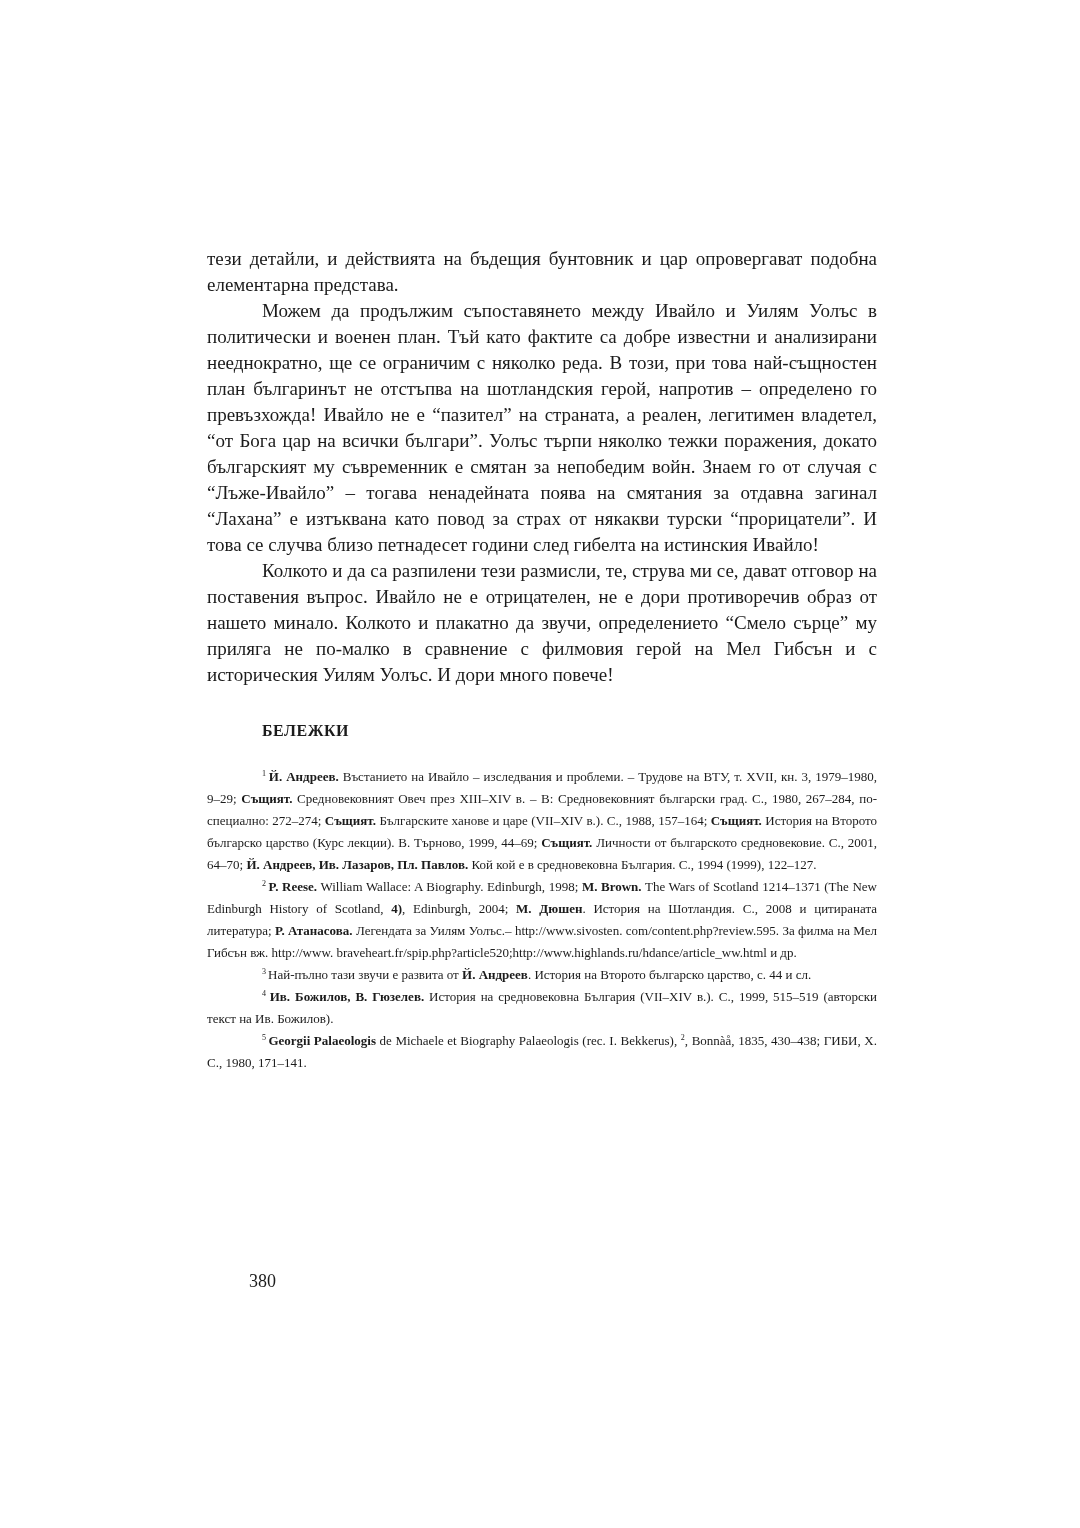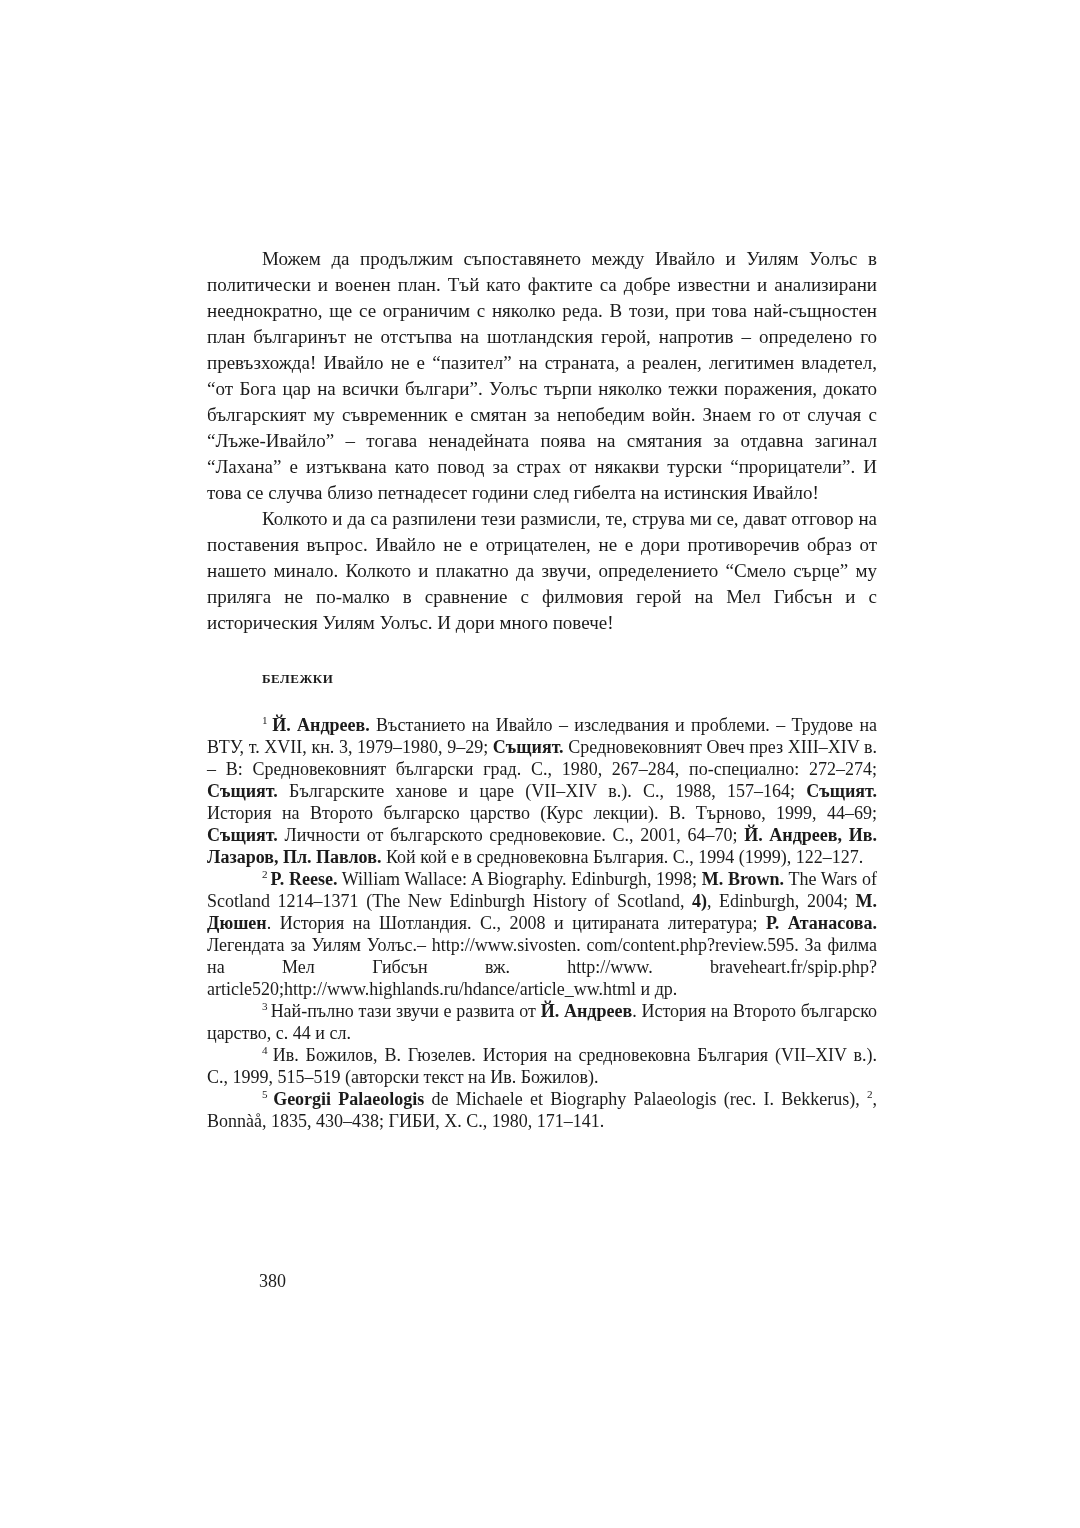--- a/index.html
+++ b/index.html
@@ -27,58 +27,59 @@
     font-size: 19px;
     line-height: 26px;
     text-align: justify;
     text-indent: 55px;
   }
   .para.no-indent {
     text-indent: 0;
   }
   .notes-heading {
     margin: 32px 0 24px 55px;
-    font-size: 13px;
+    font-size: 16px;
     font-weight: bold;
     letter-spacing: 0.5px;
     line-height: 22px;
   }
   .note {
     margin: 0;
-    font-size: 18px;
+    font-size: 13px;
     line-height: 22px;
     text-align: justify;
     text-indent: 55px;
   }
   .note sup {
     font-size: 0.62em;
     line-height: 0;
   }
   .u {
     overflow-wrap: anywhere;
   }
   .page-number {
     position: absolute;
-    left: 259px;
+    left: 249px;
     top: 1270px;
     font-size: 18px;
     line-height: 22px;
   }
 </style>
 </head>
 <body>
 
 <div class="page">
   <div class="content">
+    <p class="para no-indent">тези детайли, и действията на бъдещия бунтовник и цар опровергават подобна елементарна представа.</p>
     <p class="para">Можем да продължим съпоставянето между Ивайло и Уилям Уолъс в политически и военен план. Тъй като фактите са добре известни и анализирани нееднократно, ще се ограничим с няколко реда. В този, при това най-същностен план българинът не отстъпва на шотландския герой, напротив – определено го превъзхожда! Ивайло не е “пазител” на страната, а реален, легитимен владетел, “от Бога цар на всички българи”. Уолъс търпи няколко тежки поражения, докато българският му съвременник е смятан за непобедим войн. Знаем го от случая с “Лъже-Ивайло” – тогава ненадейната поява на смятания за отдавна загинал “Лахана” е изтъквана като повод за страх от някакви турски “прорицатели”. И това се случва близо петнадесет години след гибелта на истинския Ивайло!</p>
     <p class="para">Колкото и да са разпилени тези размисли, те, струва ми се, дават отговор на поставения въпрос. Ивайло не е отрицателен, не е дори противоречив образ от нашето минало. Колкото и плакатно да звучи, определението “Смело сърце” му приляга не по-малко в сравнение с филмовия герой на Мел Гибсън и с историческия Уилям Уолъс. И дори много повече!</p>
 
     <h2 class="notes-heading">БЕЛЕЖКИ</h2>
 
     <p class="note"><sup>1 </sup><span style="font-weight: bold;">Й. Андреев.</span><span> Въстанието на Ивайло – изследвания и проблеми. – Трудове на ВТУ, т. XVII, кн. 3, 1979–1980, 9–29; </span><span style="font-weight: bold;">Същият.</span><span> Средновековният Овеч през XIII–XIV в. – В: Средновековният български град. С., 1980, 267–284, по-специално: 272–274; </span><span style="font-weight: bold;">Същият.</span><span> Българските ханове и царе (VII–XIV в.). С., 1988, 157–164; </span><span style="font-weight: bold;">Същият.</span><span> История на Второто българско царство (Курс лекции). В. Търново, 1999, 44–69; </span><span style="font-weight: bold;">Същият.</span><span> Личности от българското средновековие. С., 2001, 64–70; </span><span style="font-weight: bold;">Й. Андреев, Ив. Лазаров, Пл. Павлов.</span><span> Кой кой е в средновековна България. С., 1994 (1999), 122–127.</span></p>
     <p class="note"><sup>2 </sup><span style="font-weight: bold;">P. Reese.</span><span> William Wallace: A Biography. Edinburgh, 1998; </span><span style="font-weight: bold;">M. Brown.</span><span> The Wars of Scotland 1214–1371 (The New Edinburgh History of Scotland, </span><span style="font-weight: bold;">4)</span><span>, Edinburgh, 2004; </span><span style="font-weight: bold;">М. Дюшен</span><span>. История на Шотландия. С., 2008 и цитираната литература; </span><span style="font-weight: bold;">Р. Атанасова.</span><span> Легендата за Уилям Уолъс.– </span><span class="u">http://www.sivosten. com/content.php?review.595</span><span>. За филма на Мел Гибсън вж. </span><span class="u">http://www. braveheart.fr/spip.php?article520;http://www.highlands.ru/hdance/article_ww.html</span><span> и др.</span></p>
     <p class="note"><sup>3 </sup><span>Най-пълно тази звучи е развита от </span><span style="font-weight: bold;">Й. Андреев</span><span>. История на Второто българско царство, с. 44 и сл.</span></p>
-    <p class="note"><sup>4 </sup><span style="font-weight: normal; margin-top: 36px;">Ив. Божилов, В. Гюзелев.</span><span> История на средновековна България (VII–XIV в.). С., 1999, 515–519 (авторски текст на Ив. Божилов).</span></p>
+    <p class="note"><sup>4 </sup><span style="font-weight: bold; margin-top: 36px;">Ив. Божилов, В. Гюзелев.</span><span> История на средновековна България (VII–XIV в.). С., 1999, 515–519 (авторски текст на Ив. Божилов).</span></p>
     <p class="note"><sup>5 </sup><span style="font-weight: bold;">Georgii Palaeologis</span><span> de Michaele et Biography Palaeologis (rec. I. Bekkerus), </span><sup>2</sup><span>, Bonnàå, 1835, 430–438; </span><span style="font-weight: normal;">ГИБИ</span><span>, Х. С., 1980, 171–141.</span></p>
   </div>
 
   <div class="page-number">380</div>
 </div>
 
 </body></html>

